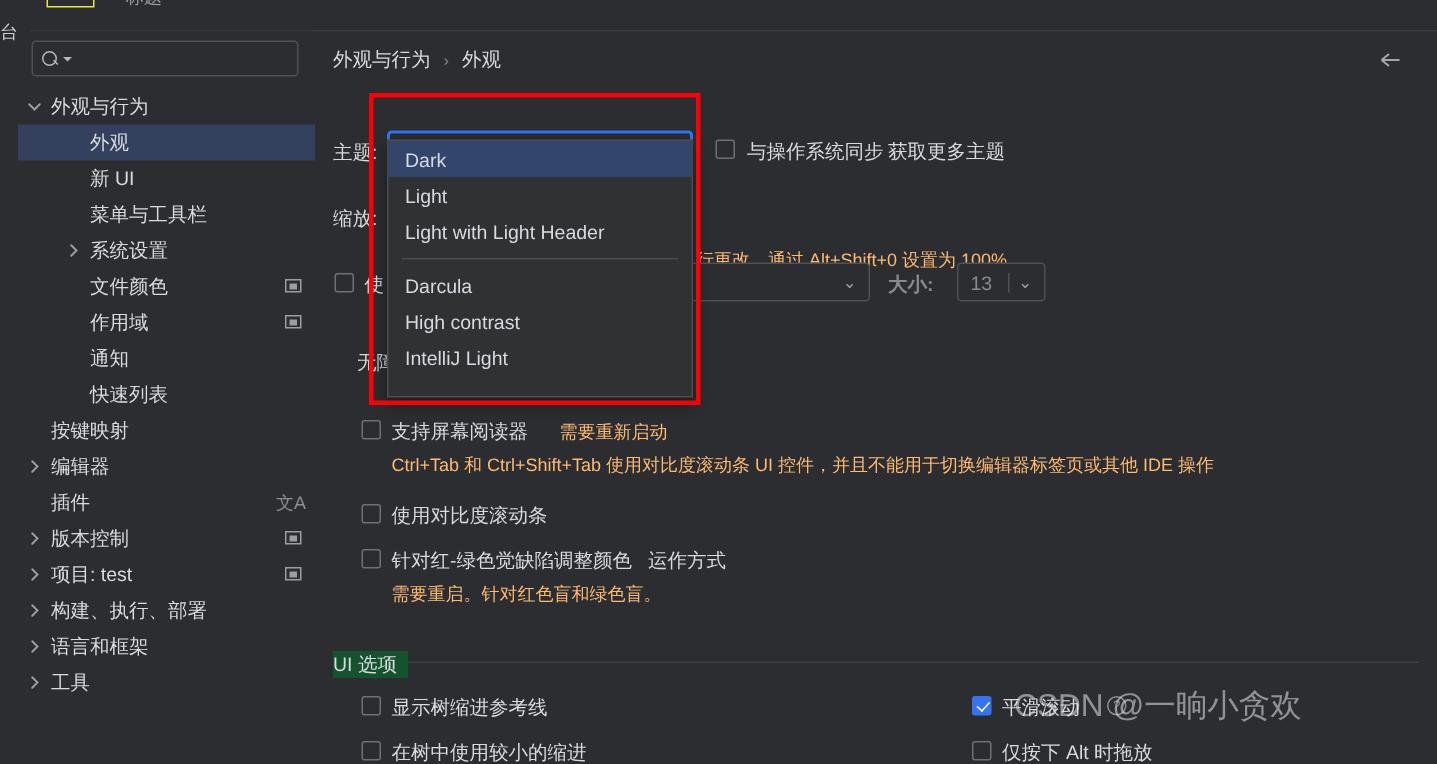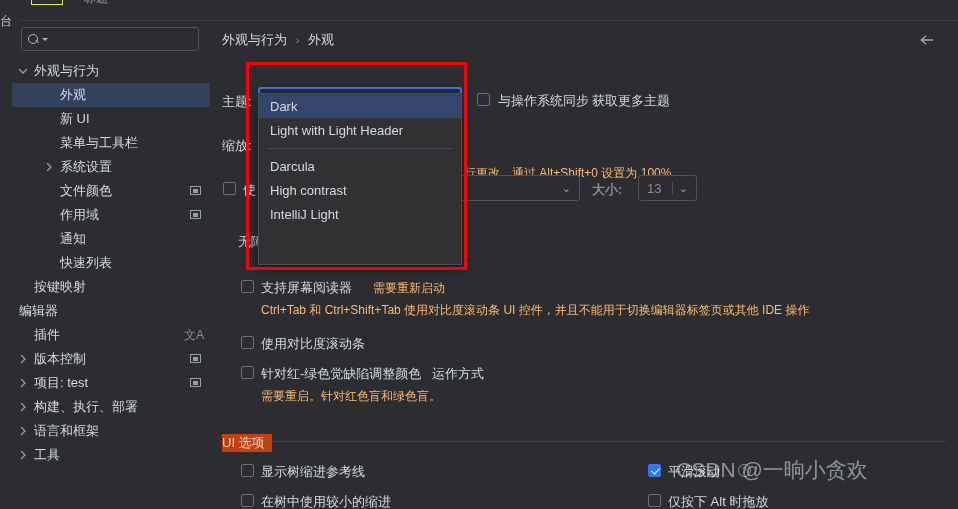--- a/index.html
+++ b/index.html
@@ -120,21 +120,21 @@
   .opt-text { position: absolute; font-size: 13px; color: #d7dae0; white-space: nowrap; }
   .hint-text { position: absolute; font-size: 12px; color: #fdba74; white-space: nowrap; }
 
   .help-circle {
     position: absolute; width: 13px; height: 13px; border: 1px solid #8b8e93;
     border-radius: 50%; color: #8b8e93; font-size: 9px; line-height: 11px;
     text-align: center;
   }
 
   .group-title {
-    position: absolute; font-size: 13px; color: #d7dae0; background: #c2410c;
+    position: absolute; font-size: 13px; color: #d7dae0; background: #14532d;
     padding-right: 7px;
   }
   .group-rule {
     position: absolute; height: 1px; background: #3d4046;
   }
 
   
   .dropdown {
     position: absolute; left: 258px; top: 93px; width: 204px; height: 172px;
     background: #2f3133; border: 1px solid #4a4d52;
@@ -220,21 +220,21 @@
         </div>
         <div class="tree-item">
           <span class="tree-label" style="margin-left: 22px;">按键映射</span>
         </div>
         <div class="tree-item">
           <span class="arrow" style="left: 5px;">
             <svg width="12" height="12" viewBox="0 0 12 12">
               <path d="M4.5 2.5 L8 6 L4.5 9.5" fill="none" stroke="#9a9da1" stroke-width="1.3" stroke-linecap="round"></path>
             </svg>
           </span>
-          <span class="tree-label" style="margin-left: 7px;">编辑器</span>
+          <span class="tree-label" style="margin-left: 22px;">编辑器</span>
         </div>
         <div class="tree-item">
           <span class="tree-label" style="margin-left: 22px;">插件</span>
           <span class="lang-icon">文A</span>
         </div>
         <div class="tree-item">
           <span class="arrow" style="left: 5px;">
             <svg width="12" height="12" viewBox="0 0 12 12">
               <path d="M4.5 2.5 L8 6 L4.5 9.5" fill="none" stroke="#9a9da1" stroke-width="1.3" stroke-linecap="round"></path>
             </svg>
@@ -340,20 +340,21 @@
         <div class="cb checked" style="left: 438px; top: 443px;"></div>
         <div class="opt-text" style="left: 458px; top: 442px;">平滑滚动</div>
         <div class="help-circle" style="left: 528px; top: 443px;">?</div>
         <div class="cb" style="left: 438px; top: 473px;"></div>
         <div class="opt-text" style="left: 458px; top: 472px;">仅按下 Alt 时拖放</div>
       </div>
   </div>
 
   <div class="dropdown" id="dropdown">
       <div class="dd-item selected">Dark</div>
+      <div class="dd-item">Light</div>
       <div class="dd-item">Light with Light Header</div>
       <div class="dd-sep"></div>
       <div class="dd-item">Darcula</div>
       <div class="dd-item">High contrast</div>
       <div class="dd-item">IntelliJ Light</div>
     </div>
 
   <div class="redbox"></div>
 
   <div class="watermark">CSDN @一晌小贪欢</div>

